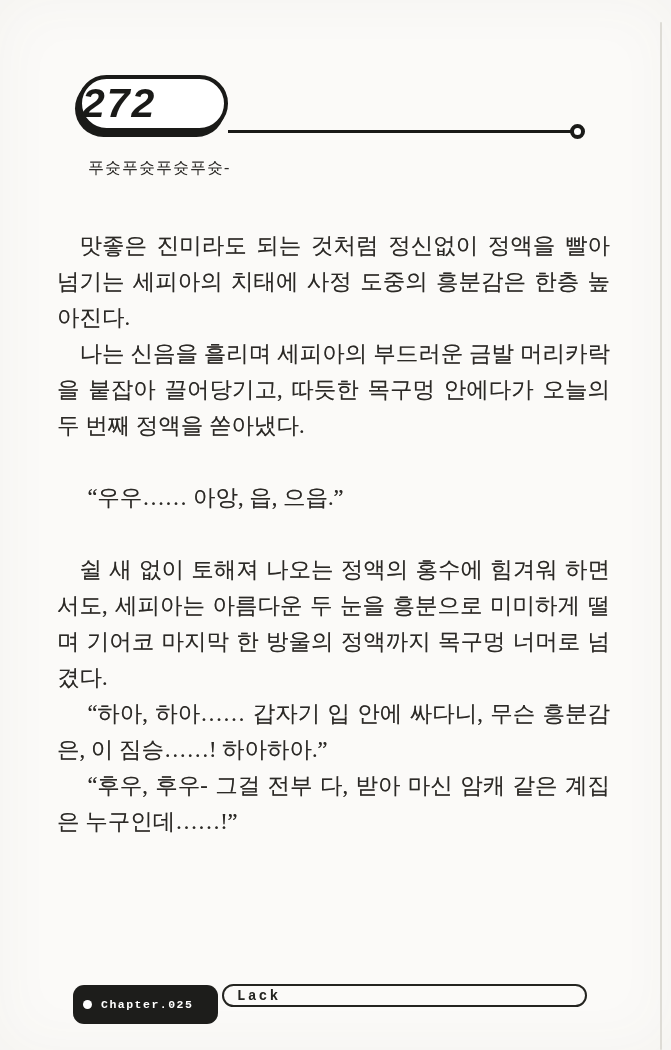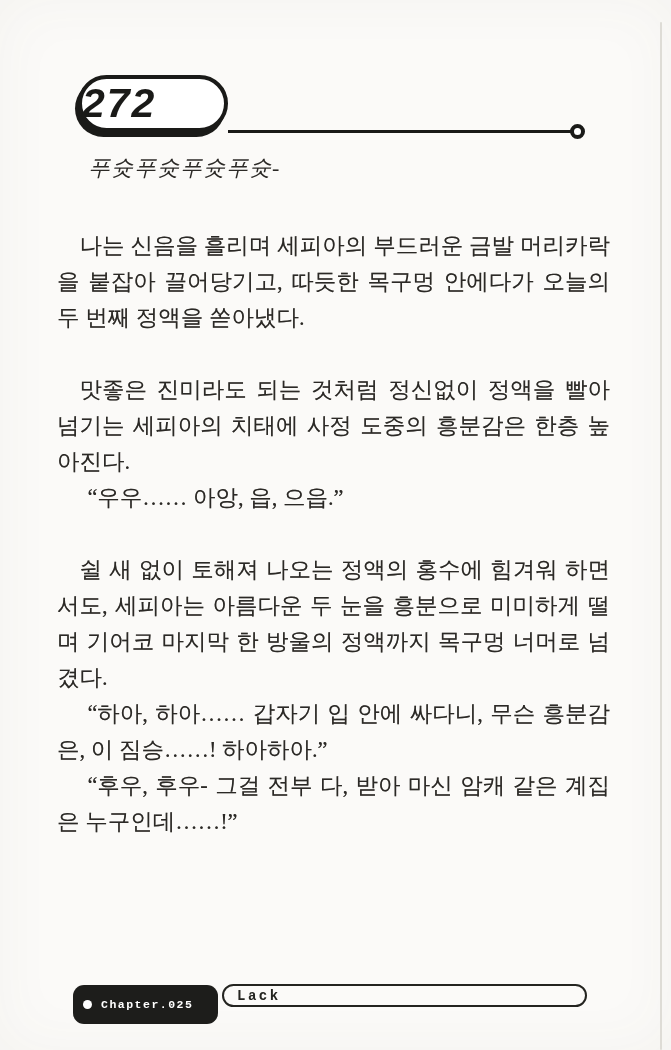--- a/index.html
+++ b/index.html
@@ -68,25 +68,24 @@
     height: 7px;
     background: #ffffff;
     border: 4.5px solid #1a1a18;
     border-radius: 50%;
   }
   
   .sfx-line {
     position: absolute;
     left: 88px;
     top: 153px;
-    font-size: 22px;
+    font-size: 16px;
     line-height: 30px;
     color: #2b2926;
     letter-spacing: 1px;
-    font-style: italic;
   }
   .body-text {
     position: absolute;
     left: 57px;
     top: 228px;
     width: 553px;
     font-size: 22.5px;
     line-height: 36px;
     color: #2b2926;
     text-align: justify;
@@ -167,22 +166,22 @@
 
   <div class="page-number-badge">
     <span>272</span>
   </div>
   <div class="header-rule"></div>
   <div class="rule-end-dot"></div>
 
   <div class="sfx-line">푸슛푸슛푸슛푸슛-</div>
 
   <div class="body-text">
+    <p class="para">맛좋은 진미라도 되는 것처럼 정신없이 정액을 빨아 넘기는 세피아의 치태에 사정 도중의 흥분감은 한층 높아진다.</p>
     <p class="para gap-after">나는 신음을 흘리며 세피아의 부드러운 금발 머리카락을 붙잡아 끌어당기고, 따듯한 목구멍 안에다가 오늘의 두 번째 정액을 쏟아냈다.</p>
-    <p class="para">맛좋은 진미라도 되는 것처럼 정신없이 정액을 빨아 넘기는 세피아의 치태에 사정 도중의 흥분감은 한층 높아진다.</p>
     <p class="dialogue gap-after">“우우…… 아앙, 읍, 으읍.”</p>
     <p class="para">쉴 새 없이 토해져 나오는 정액의 홍수에 힘겨워 하면서도, 세피아는 아름다운 두 눈을 흥분으로 미미하게 떨며 기어코 마지막 한 방울의 정액까지 목구멍 너머로 넘겼다.</p>
     <p class="dialogue">“하아, 하아…… 갑자기 입 안에 싸다니, 무슨 흥분감은, 이 짐승……! 하아하아.”</p>
     <p class="dialogue">“후우, 후우- 그걸 전부 다, 받아 마신 암캐 같은 계집은 누구인데……!”</p>
   </div>
 
   <div class="chapter-badge">
     <span class="bullet-dot"></span>
     <span>Chapter.025</span>
   </div>

